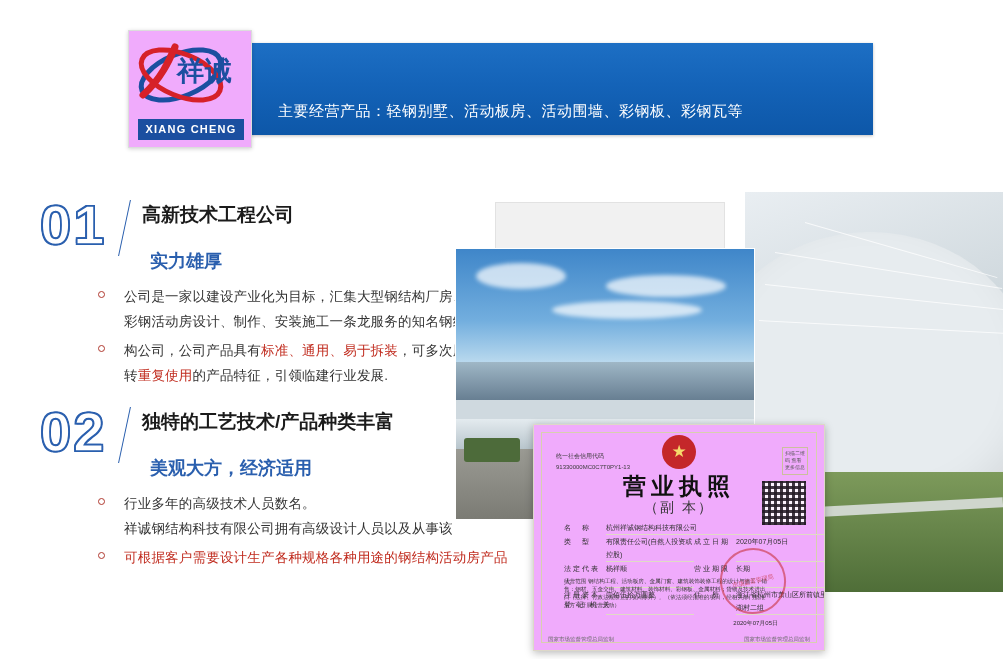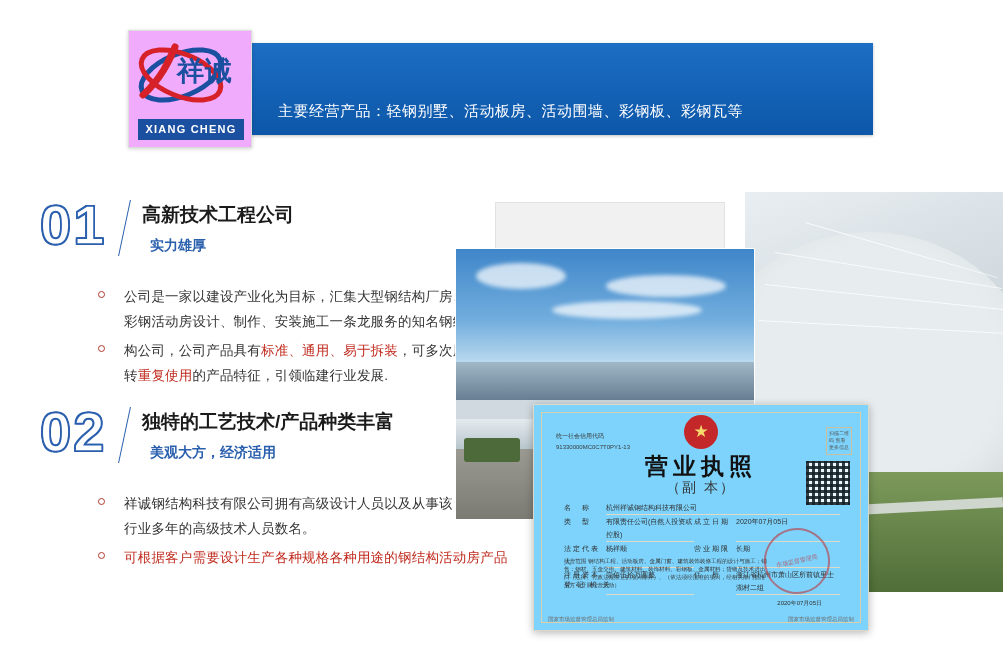--- a/index.html
+++ b/index.html
@@ -135,22 +135,22 @@
     left: 102px;
     top: 6px;
     font-size: 19px;
     font-weight: bold;
     color: #1b1b1b;
     white-space: nowrap;
   }
   .head-sub {
     position: absolute;
     left: 110px;
-    top: 41px;
-    font-size: 14px;
+    top: 53px;
+    font-size: 18px;
     font-weight: bold;
     color: #2a5fae;
     white-space: nowrap;
   }
 
   .bullets {
     position: absolute;
     left: 58px;
     top: 88px;
     width: 430px;
@@ -278,24 +278,24 @@
   }
   .fac-greens {
     position: absolute; top: 70%; height: 9%;
     background: #4d6b3a;
     border-radius: 3px;
   }
 
   .ph-license {
     position: absolute;
     left: 78px;
-    top: 224px;
-    width: 336px;
+    top: 244px;
+    width: 292px;
     height: 227px;
-    background: #7dd3fc;
+    background: #f0abfc;
     border: 1px solid #ddd8c8;
     box-shadow: 0 2px 8px rgba(0,0,0,0.28);
     box-sizing: border-box;
     overflow: hidden;
   }
   .lic-inner {
     position: absolute;
     left: 7px; top: 7px; right: 7px; bottom: 7px;
     border: 1px solid #d8cfae;
   }
@@ -475,24 +475,24 @@
 <div class="section sec2">
   <div class="num">02</div>
   <div class="divider"></div>
   <div class="head-main">独特的工艺技术/产品种类丰富</div>
   <div class="head-sub">美观大方，经济适用</div>
 
   <div class="bullets">
     <div class="bullet-row">
       <span class="bullet-dot"></span>
       <div class="bullet-text">
+        <span>行业多年的高级技术人员数名。</span>
+      </div>
+      <div class="bullet-text">
         <span>祥诚钢结构科技有限公司拥有高级设计人员以及从事该</span>
-      </div>
-      <div class="bullet-text">
-        <span>行业多年的高级技术人员数名。</span>
       </div>
     </div>
     <div class="bullet-row">
       <span class="bullet-dot"></span>
       <div class="bullet-text all-red">
         <span>可根据客户需要设计生产各种规格各种用途的钢结构活动房产品</span>
       </div>
     </div>
   </div>
 </div>

